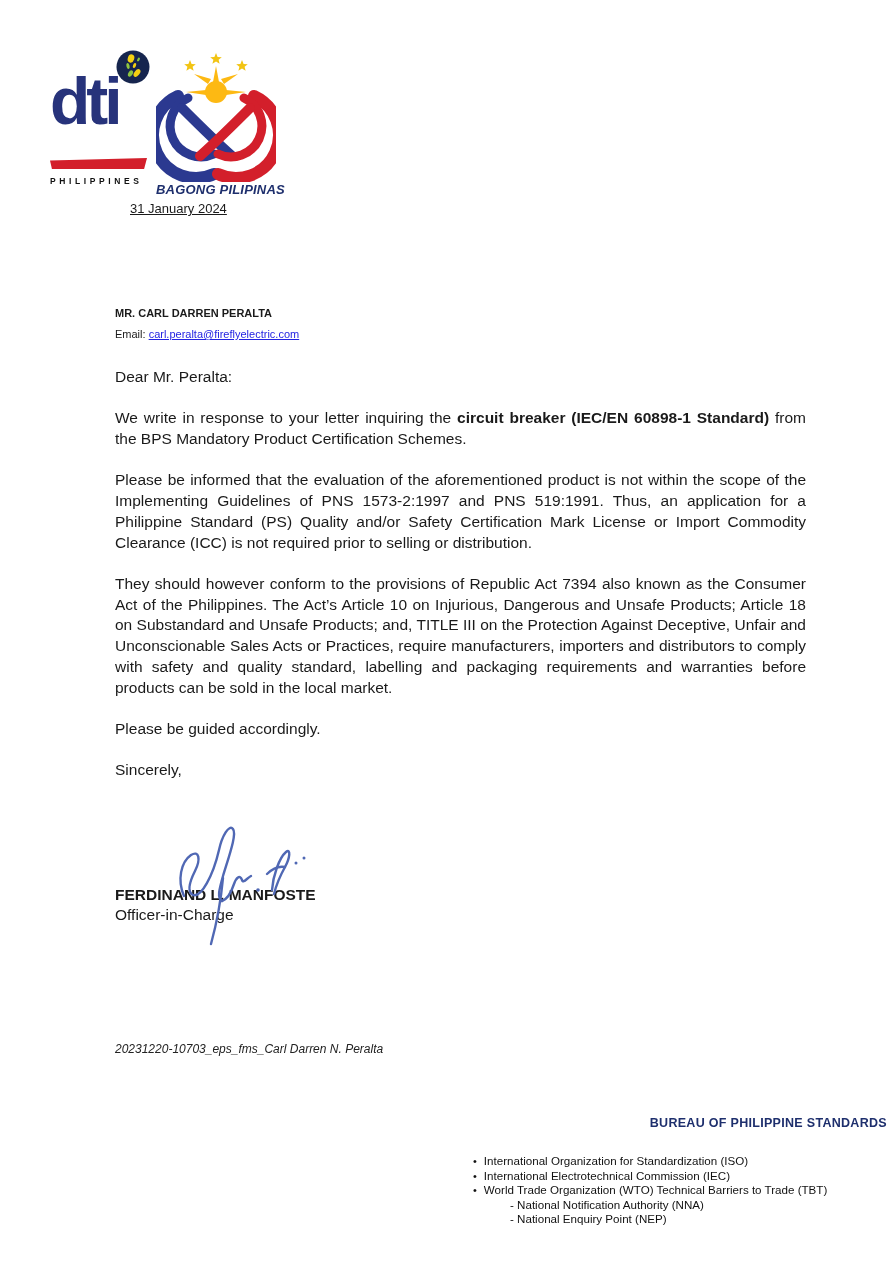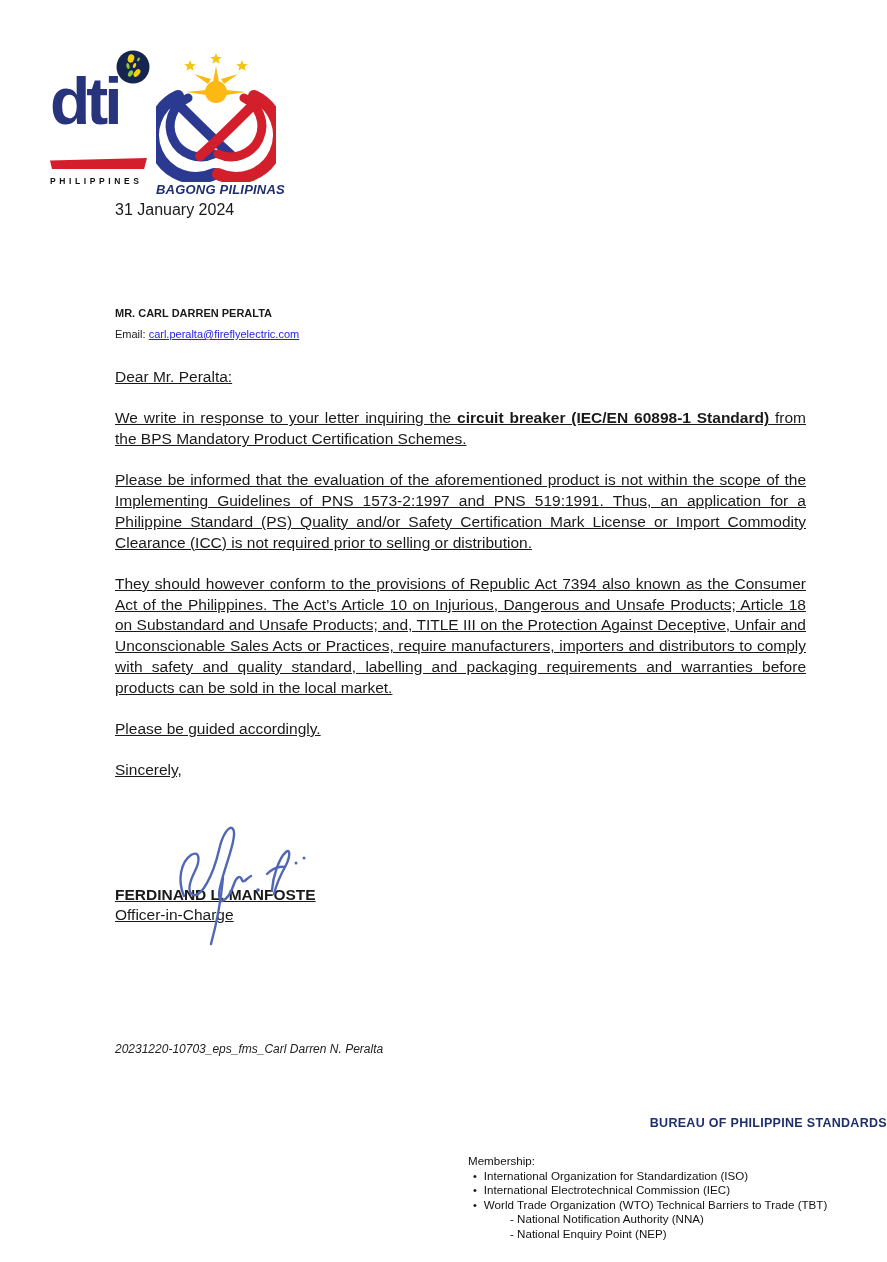--- a/index.html
+++ b/index.html
@@ -40,27 +40,27 @@
     font-size:8.5px;font-weight:bold;color:#111;
     letter-spacing:3.6px;white-space:nowrap;
   }
   .bagong-logo{position:relative;width:120px;height:150px;text-align:center;}
   .bagong-caption{
     position:absolute;left:0;top:132px;width:120px;
     font-size:13px;font-weight:bold;font-style:italic;
     color:var(--footer-navy);letter-spacing:0.2px;white-space:nowrap;
   }
   
-  .date{position:absolute;left:115px;top:201px;font-size:16px;}
+  .date{position:absolute;left:130px;top:201px;font-size:13px;text-decoration:underline;}
   .recipient{position:absolute;left:115px;top:303px;font-size:11px;line-height:21px;}
   .recipient .name{font-weight:bold;}
   .recipient a{color:var(--link-blue);text-decoration:underline;}
   .body-col{
     position:absolute;left:115px;top:367px;width:691px;
-    font-size:15.5px;line-height:20.7px;text-decoration:underline;
+    font-size:15.5px;line-height:20.7px;
   }
   .body-col p{margin:0 0 20.7px 0;}
   .body-col p.just{text-align:justify;}
   .bold{font-weight:bold;margin-top:38px;}
   .sig-space{height:83px;}
   .signer-name{font-weight:bold;}
   .signature-svg{position:absolute;left:168px;top:816px;pointer-events:none;}
   .refline{
     position:absolute;left:115px;top:1042px;
     font-size:12px;font-style:italic;color:#222;
@@ -171,21 +171,20 @@
       <circle cx="136" cy="42" r="1.5" fill="var(--signature-blue)" stroke="none"></circle>
     </g>
   </svg>
 
   <div class="refline">20231220-10703_eps_fms_Carl Darren N. Peralta</div>
 
   <div class="bureau-title">BUREAU OF PHILIPPINE STANDARDS</div>
 
 
   <div class="membership">
-    <div>Membership:</div>
     <div class="mi">
         <span class="bullet">•</span>
         <span>International Organization for Standardization (ISO)</span>
       </div>
     <div class="mi">
         <span class="bullet">•</span>
         <span>International Electrotechnical Commission (IEC)</span>
       </div>
     <div class="mi">
         <span class="bullet">•</span>

